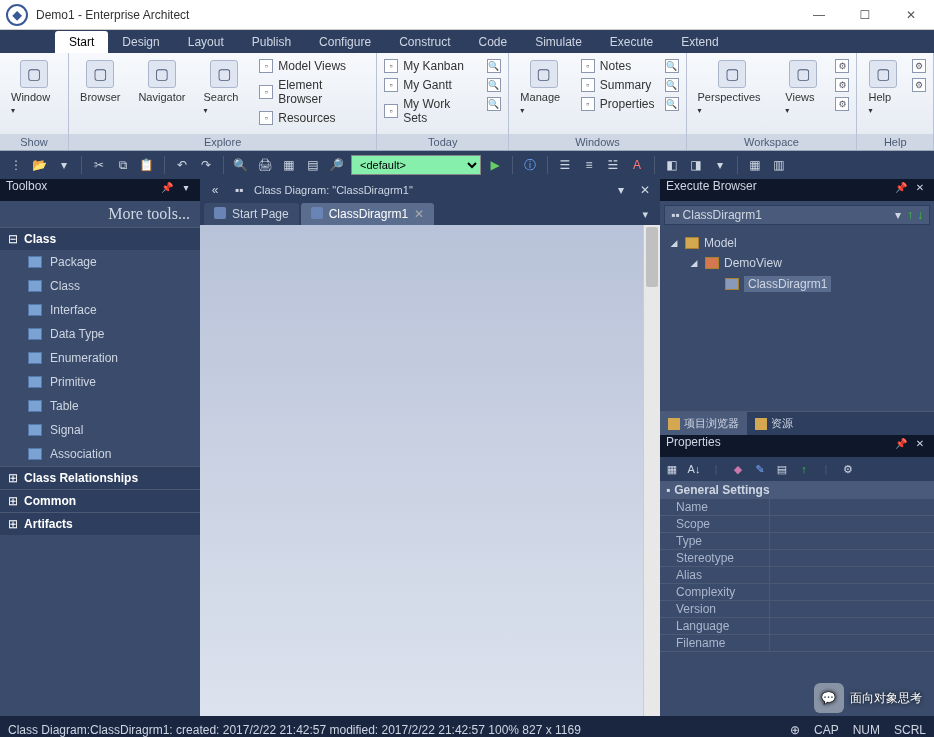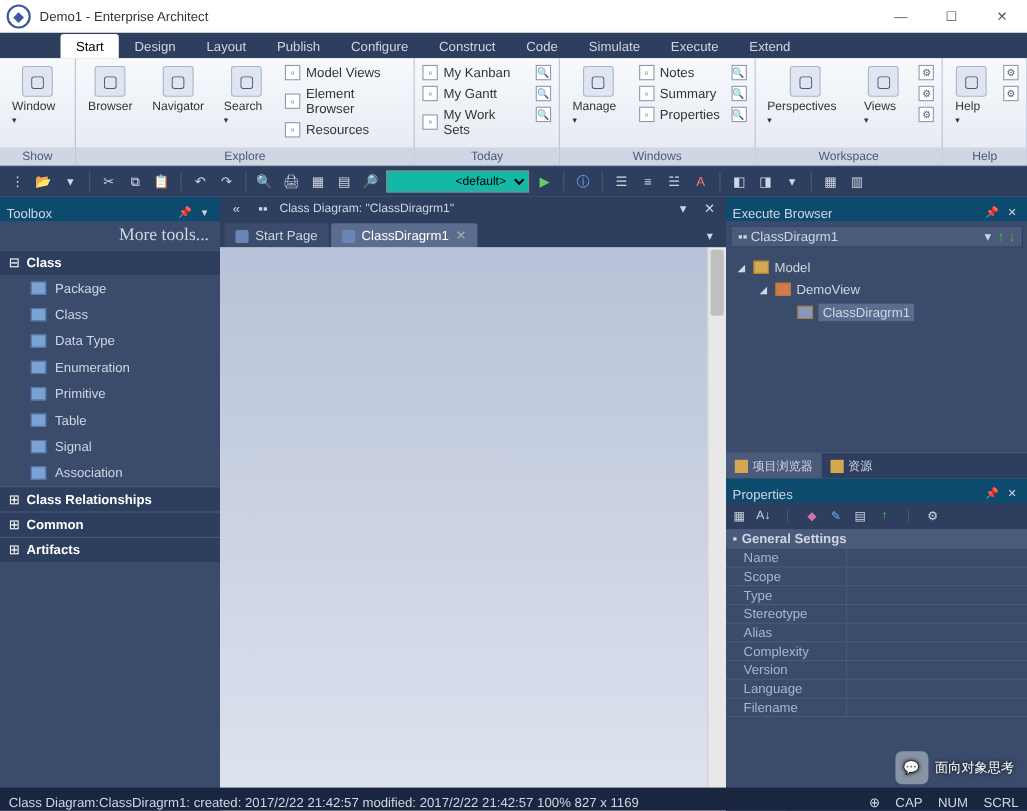--- a/index.html
+++ b/index.html
@@ -26,44 +26,44 @@
 .bigbtn .ic { width:28px; height:28px; background:#dfe6f1; border:1px solid #aab6cc; border-radius:3px; display:flex; align-items:center; justify-content:center; font-size:15px; color:#4a5a75;}
 .bigbtn .txt { font-size:11px; color:#333; }
 .smallrow { display:flex; align-items:center; gap:5px; padding:1px 2px; cursor:pointer; font-size:11px; color:#333; }
 .smallrow .sic { width:14px; height:14px; border:1px solid #8b98af; background:#fff; display:flex; align-items:center; justify-content:center; font-size:9px; color:#556;}
 .col { display:flex; flex-direction:column; gap:3px; padding-top:2px; }
 
 
 .toolstrip { height:28px; background:#2d3e5e; display:flex; align-items:center; padding:0 6px; gap:4px; }
 .toolstrip .sep { width:1px; height:18px; background:#4a5a75; margin:0 3px; }
 .tbtn { width:20px; height:20px; display:flex; align-items:center; justify-content:center; color:#cfd6e3; cursor:pointer; font-size:12px; }
-.tsel { height:20px; background:#14b8a6; border:1px solid #888; font-size:11px; padding:0 4px; min-width:130px;text-align:right; }
+.tsel { height:20px; background:#86efac; border:1px solid #888; font-size:11px; padding:0 4px; min-width:130px; }
 
 
 .main { display:flex; height:560px; }
 
 
-.panel-title { height:22px; background:#0c4a6e; color:#cfd6e3; display:flex; align-items:flex-end; padding:0 6px; font-size:11px; }
+.panel-title { height:22px; background:#0f172a; color:#cfd6e3; display:flex; align-items:flex-start; padding:0 6px; font-size:11px; }
 .panel-title .sp { flex:1; }
 .panel-title .pb { width:16px; height:16px; display:flex; align-items:center; justify-content:center; cursor:pointer; color:#cfd6e3; margin-left:2px; font-size:10px; }
 
 
 .toolbox { width:200px; background:#3a4b6b; display:flex; flex-direction:column; }
 .toolbox .more { text-align:right; padding:4px 10px; color:#cfd6e3; font-family:Liberation Serif, serif; font-size:16px; }
 .tb-cat { background:#2d3e5e; color:#fff; padding:4px 8px; display:flex; align-items:center; gap:6px; border-top:1px solid #4a5a75; cursor:pointer; }
 .tb-item { padding:5px 8px 5px 28px; color:#cfd6e3; display:flex; align-items:center; gap:8px; cursor:pointer; }
 .tb-item .ti { width:14px; height:12px; background:#7aa3d4; border:1px solid #5577aa; }
 
 
 .center { flex:1; background:#3a4b6b; display:flex; flex-direction:column; }
 .doc-hdr { height:22px; background:#2d3e5e; display:flex; align-items:center; padding:0 6px; color:#cfd6e3; gap:6px; }
 .doc-hdr .dhbtn { width:18px; height:18px; display:flex; align-items:center; justify-content:center; cursor:pointer; }
 .doc-hdr .dtitle { flex:1; font-size:11px; }
 .tabbar { height:24px; background:#2d3e5e; display:flex; align-items:flex-end; padding-left:4px; }
-.dtab { padding:4px 10px; background:#3a4b6b; color:#cfd6e3; margin-right:2px; display:flex; align-items:flex-end; gap:6px; cursor:pointer; font-size:11px; border-radius:3px 3px 0 0; }
+.dtab { padding:4px 10px; background:#3a4b6b; color:#cfd6e3; margin-right:2px; display:flex; align-items:flex-start; gap:6px; cursor:pointer; font-size:11px; border-radius:3px 3px 0 0; }
 .dtab.active { background:#5a6d8f; color:#fff; }
 .dtab .dci { width:12px; height:12px; background:#6a85b5; border-radius:2px; }
 .dtab .cx { color:#aaa; cursor:pointer; }
 .canvas-wrap { flex:1; display:flex; background:#fff; }
 .canvas { flex:1; background:linear-gradient(#b8c2d8,#dde3ee); }
 .vscroll { width:17px; background:#e8e8e8; border-left:1px solid #ccc; position:relative; }
 .vscroll .thumb { position:absolute; top:2px; left:2px; right:2px; height:60px; background:#c0c0c0; border-radius:2px; }
 .hscroll { height:17px; background:#e8e8e8; border-top:1px solid #ccc; }
 
 
@@ -329,20 +329,24 @@
         <div class="tb-item">
           <span class="ti"></span>
           <span>Package</span>
         </div>
         <div class="tb-item">
           <span class="ti"></span>
           <span>Class</span>
         </div>
         <div class="tb-item">
           <span class="ti"></span>
+          <span>Interface</span>
+        </div>
+        <div class="tb-item">
+          <span class="ti"></span>
           <span>Data Type</span>
         </div>
         <div class="tb-item">
           <span class="ti"></span>
           <span>Enumeration</span>
         </div>
         <div class="tb-item">
           <span class="ti"></span>
           <span>Primitive</span>
         </div>

